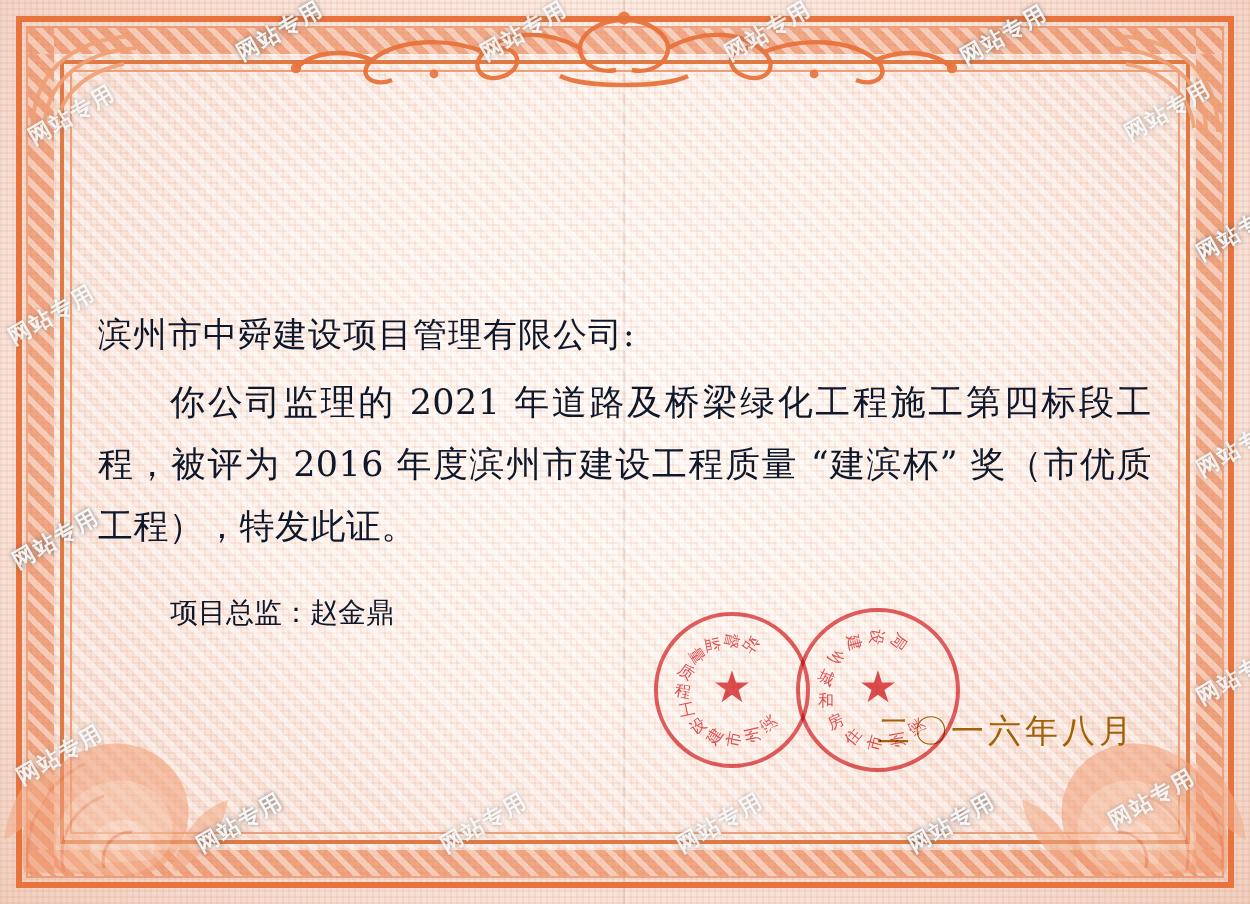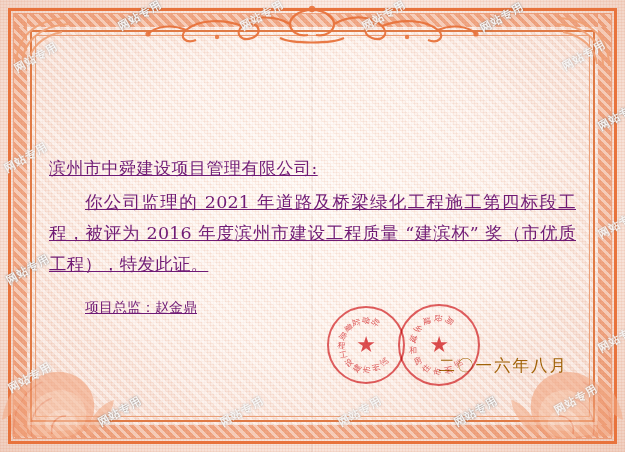--- a/index.html
+++ b/index.html
@@ -116,22 +116,21 @@
     letter-spacing: 18px;
     color: #1f6b2e;
     text-shadow: 1px 1px 0 rgba(0,0,0,0.18), 0 0 2px rgba(31,107,46,0.35);
     white-space: nowrap;
   }
   .body-text {
     position: absolute;
     left: 14px; top: 120px;
     width: 527px;
     font-family: "DejaVu Serif", serif;
-    color: #701a75;
-    text-decoration: underline;
+    color: #0f172a;
   }
   .addressee {
     font-size: 17px;
     line-height: 26px;
     letter-spacing: 0.5px;
   }
   .para {
     margin-top: 6px;
     font-size: 17.5px;
     line-height: 31px;

